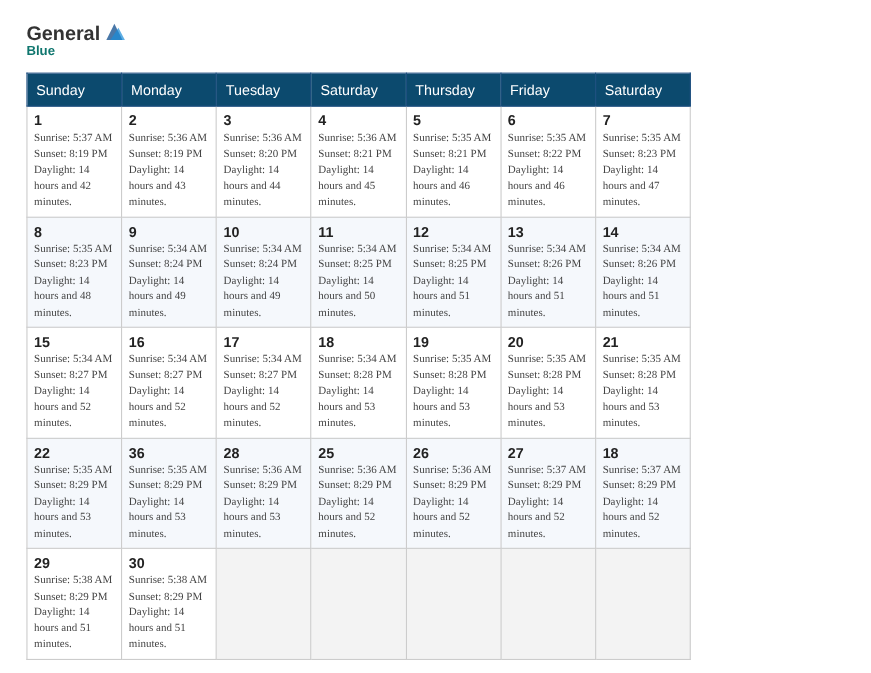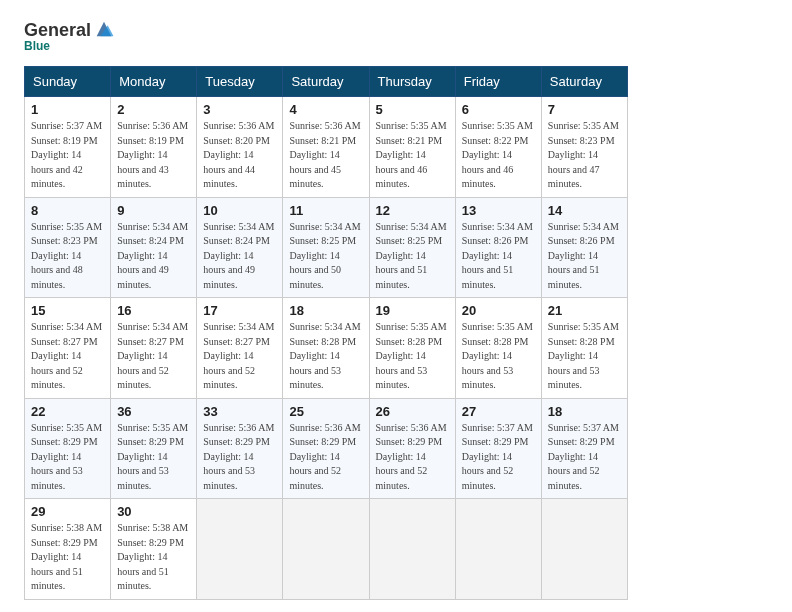--- a/index.html
+++ b/index.html
@@ -233,21 +233,21 @@
         <tr>
           <td>
             <span class="day-number">22</span>
             <div class="day-info">Sunrise: 5:35 AM<br>Sunset: 8:29 PM<br>Daylight: 14 hours and 53 minutes.</div>
           </td>
           <td>
             <span class="day-number">36</span>
             <div class="day-info">Sunrise: 5:35 AM<br>Sunset: 8:29 PM<br>Daylight: 14 hours and 53 minutes.</div>
           </td>
           <td>
-            <span class="day-number">33</span>
+            <span class="day-number">28</span>
             <div class="day-info">Sunrise: 5:36 AM<br>Sunset: 8:29 PM<br>Daylight: 14 hours and 53 minutes.</div>
           </td>
           <td>
             <span class="day-number">25</span>
             <div class="day-info">Sunrise: 5:36 AM<br>Sunset: 8:29 PM<br>Daylight: 14 hours and 52 minutes.</div>
           </td>
           <td>
             <span class="day-number">26</span>
             <div class="day-info">Sunrise: 5:36 AM<br>Sunset: 8:29 PM<br>Daylight: 14 hours and 52 minutes.</div>
           </td>

